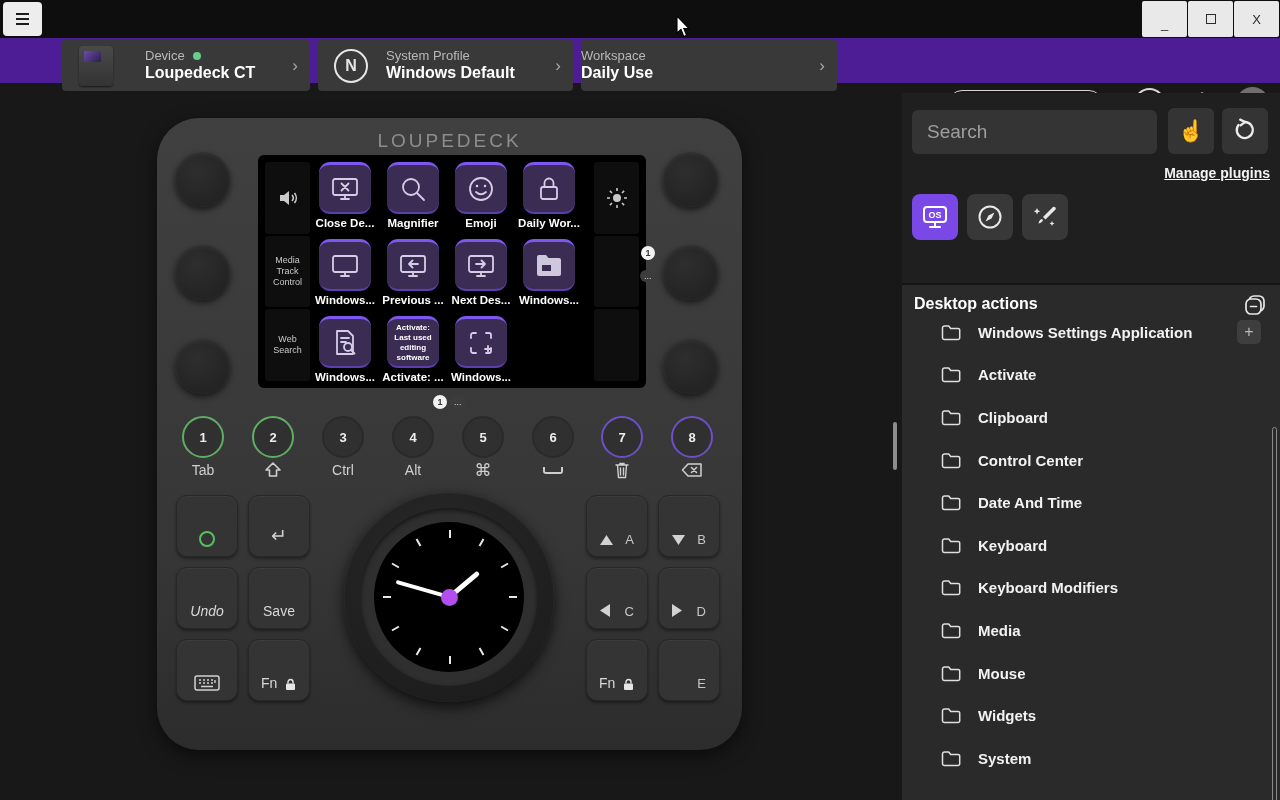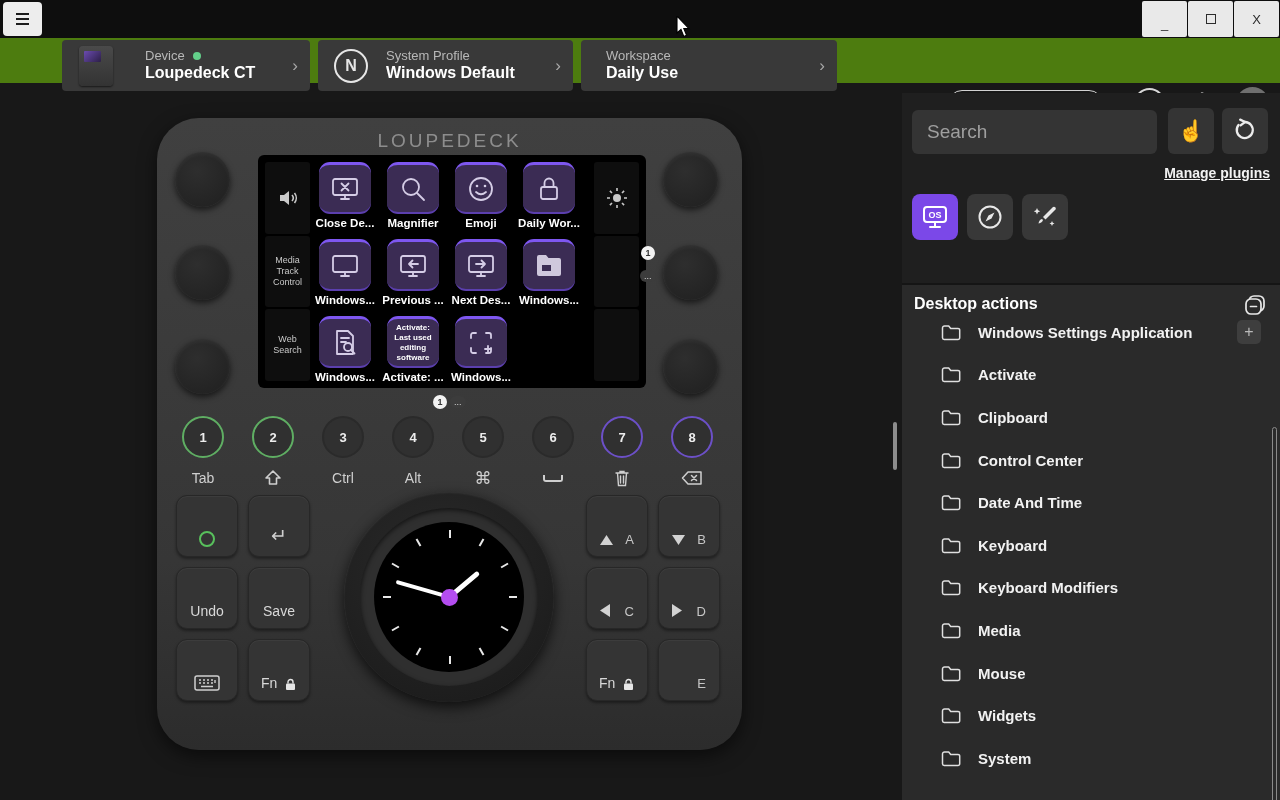--- a/index.html
+++ b/index.html
@@ -10,36 +10,36 @@
   .titlebar{position:absolute;left:0;top:0;width:1280px;height:38px;background:#0e0e0e}
   .hamburger{position:absolute;left:3px;top:2px;width:39px;height:34px;background:#ededed;border:none;border-radius:4px;display:flex;align-items:center;justify-content:center;cursor:pointer}
   .hamburger .bars{display:flex;flex-direction:column;gap:3px}
   .hamburger .bars i{display:block;width:13px;height:2px;background:#1c1c1c}
   .win-controls{position:absolute;right:1px;top:1px;display:flex;gap:1px}
   .win-btn{width:45px;height:36px;background:#e9e9e9;border:none;border-radius:2px;color:#2c2c2c;font-size:13px;display:flex;align-items:center;justify-content:center;cursor:pointer;font-family:"Liberation Sans",sans-serif}
   .win-btn .sq{width:10px;height:10px;border:1.5px solid #2c2c2c}
   .win-btn.min span{transform:translateY(4px)}
 
   
-  .header{position:absolute;left:0;top:38px;width:1280px;height:45px;background:#4d7c0f}
+  .header{position:absolute;left:0;top:38px;width:1280px;height:45px;background:#4c1d95}
   .card{position:absolute;top:2px;height:51px;background:#393939;border-radius:4px;display:flex;align-items:center}
   .card .chev{position:absolute;right:12px;top:50%;transform:translateY(-50%);color:#a8a8a8;font-size:17px}
   .card-label{font-size:13px;color:#b8b8b8;line-height:15px;display:flex;align-items:center;gap:8px}
   .card-value{font-size:16px;color:#fff;font-weight:700;line-height:20px}
   .dot{width:8px;height:8px;border-radius:50%;background:#63cf8a;display:inline-block}
   .device-card{left:62px;width:248px}
   .device-thumb{width:34px;height:40px;margin-left:17px;background:linear-gradient(#4a4a4a,#333);border-radius:4px;position:relative;box-shadow:0 1px 2px rgba(0,0,0,.6)}
   .device-thumb .scr{position:absolute;left:5px;top:5px;width:17px;height:11px;background:linear-gradient(135deg,#6b4bb0,#2c1f47);border-radius:1px}
   .device-thumb .wheel{position:absolute;left:10px;bottom:4px;width:10px;height:10px;border-radius:50%;background:#1b1b1b;border:2px solid #4d4d4d}
   .device-card .txt{margin-left:32px}
   .profile-card{left:318px;width:255px}
   .np-logo{width:34px;height:34px;margin-left:16px;border-radius:50%;border:2.5px solid #e6e6e6;display:flex;align-items:center;justify-content:center;font-weight:700;font-size:16px;color:#e6e6e6}
   .profile-card .txt{margin-left:18px}
   .workspace-card{left:581px;width:256px}
-  .workspace-card .txt{margin-left:25px}
+  .workspace-card .txt{}
   .switch-btn{position:absolute;left:948px;top:52px;height:28px;padding:0 17px;border-radius:15px;border:1.5px solid #d2d2d2;background:transparent;color:#f0f0f0;font-size:13.5px;cursor:pointer;font-family:"Liberation Sans",sans-serif}
   .help-btn{position:absolute;left:1134px;top:50px;width:31px;height:31px;border-radius:50%;border:2px solid #d8d8d8;background:transparent;color:#e8e8e8;font-size:15px;font-weight:700;display:flex;align-items:center;justify-content:center;cursor:pointer}
   .gear-btn{position:absolute;left:1185px;top:48px;width:34px;height:34px;background:transparent;border:none;color:#d8d8d8;font-size:27px;line-height:34px;text-align:center;cursor:pointer}
   .avatar{position:absolute;left:1236px;top:49px;width:33px;height:33px;border-radius:50%;background:#6f6f6f;color:#7b5cf0;font-size:12px;font-weight:700;display:flex;align-items:center;justify-content:center;cursor:pointer}
 
   
   .main{position:absolute;left:0;top:93px;width:902px;height:707px;background:#181818}
   .main-scrollbar{position:absolute;left:893px;top:329px;width:4px;height:48px;background:#8c8c8c;border-radius:2px}
   .device{position:absolute;left:157px;top:25px;width:585px;height:632px;border-radius:42px;background:linear-gradient(#404040,#363636 70%,#2c2c2c);box-shadow:0 6px 18px rgba(0,0,0,.55)}
   .logo{position:absolute;left:0;right:0;top:12px;text-align:center;color:#8d8d8d;font-size:19px;letter-spacing:3px;font-weight:400}
@@ -57,21 +57,21 @@
   .tile-label{margin-top:3px;font-size:11.5px;font-weight:600;color:#fff;white-space:nowrap}
 
   .badge-circle{position:absolute;width:14px;height:14px;border-radius:50%;background:#f2f2f2;color:#333;font-size:9px;font-weight:700;display:flex;align-items:center;justify-content:center}
   .badge-dots{position:absolute;height:12px;padding:0 4px;border-radius:6px;background:#3c3c3c;color:#dcdcdc;font-size:9px;line-height:9px;display:flex;align-items:center;cursor:pointer}
 
   .numrow{position:absolute;left:0;top:298px;width:585px;height:70px}
   .numkey{position:absolute;width:44px;display:flex;flex-direction:column;align-items:center;cursor:pointer}
   .numkey .circle{width:42px;height:42px;border-radius:50%;background:#303030;border:2px solid #2a2a2a;display:flex;align-items:center;justify-content:center;font-size:13px;font-weight:700;color:#ededed}
   .numkey.ring-green .circle{border-color:#5fae63}
   .numkey.ring-purple .circle{border-color:#6c50c8}
-  .numkey .sub{margin-top:11px;font-size:14px;color:#cfcfcf;height:18px;display:flex;align-items:center;justify-content:center}
+  .numkey .sub{margin-top:3px;font-size:14px;color:#cfcfcf;height:18px;display:flex;align-items:center;justify-content:center}
   .numkey .sub .glyph{font-size:17px}
   .space-shape{width:20px;height:7px;border-left:2px solid #cfcfcf;border-right:2px solid #cfcfcf;border-bottom:2px solid #cfcfcf;border-radius:0 0 3px 3px}
 
   .keypad-key{position:absolute;width:62px;height:62px;background:#343434;border:1px solid #272727;border-radius:11px;box-shadow:inset 0 1px 1px rgba(255,255,255,.05),0 2px 3px rgba(0,0,0,.4);cursor:pointer;color:#d8d8d8}
   .keypad-key .center-bottom{position:absolute;left:0;right:0;bottom:9px;display:flex;align-items:center;justify-content:center;font-size:14px}
   .keypad-key .bl{position:absolute;left:12px;bottom:9px;font-size:14px}
   .keypad-key .br{position:absolute;right:13px;bottom:9px;font-size:13px;color:#c6c6c6}
   .keypad-key .tri-slot{position:absolute;left:12px;bottom:10px}
   .green-o{width:16px;height:16px;border:2.5px solid #58c05c;border-radius:50%}
   .ret-glyph{font-size:19px;color:#cfcfcf}
@@ -418,21 +418,21 @@
             </span>
           </span>
         </div>
         <div class="keypad-key" style="left: 91px; top: 377px;">
           <span class="center-bottom">
             <span style="display: flex;">
               <span class="ret-glyph">↵</span>
             </span>
           </span>
         </div>
-        <div class="keypad-key" style="left: 19px; top: 449px;">
+        <div class="keypad-key" style="left: 19px; top: 449px; font-style: italic;">
           <span class="center-bottom">Undo</span>
         </div>
         <div class="keypad-key" style="left: 91px; top: 449px;">
           <span class="center-bottom">Save</span>
         </div>
         <div class="keypad-key" style="left: 19px; top: 521px;">
           <span class="center-bottom">
             <span style="display: flex;">
               <svg width="26" height="16" viewBox="0 0 26 16">
                 <rect x="1" y="1" width="24" height="14" rx="2" fill="none" stroke="#cfcfcf" stroke-width="1.5"></rect>

